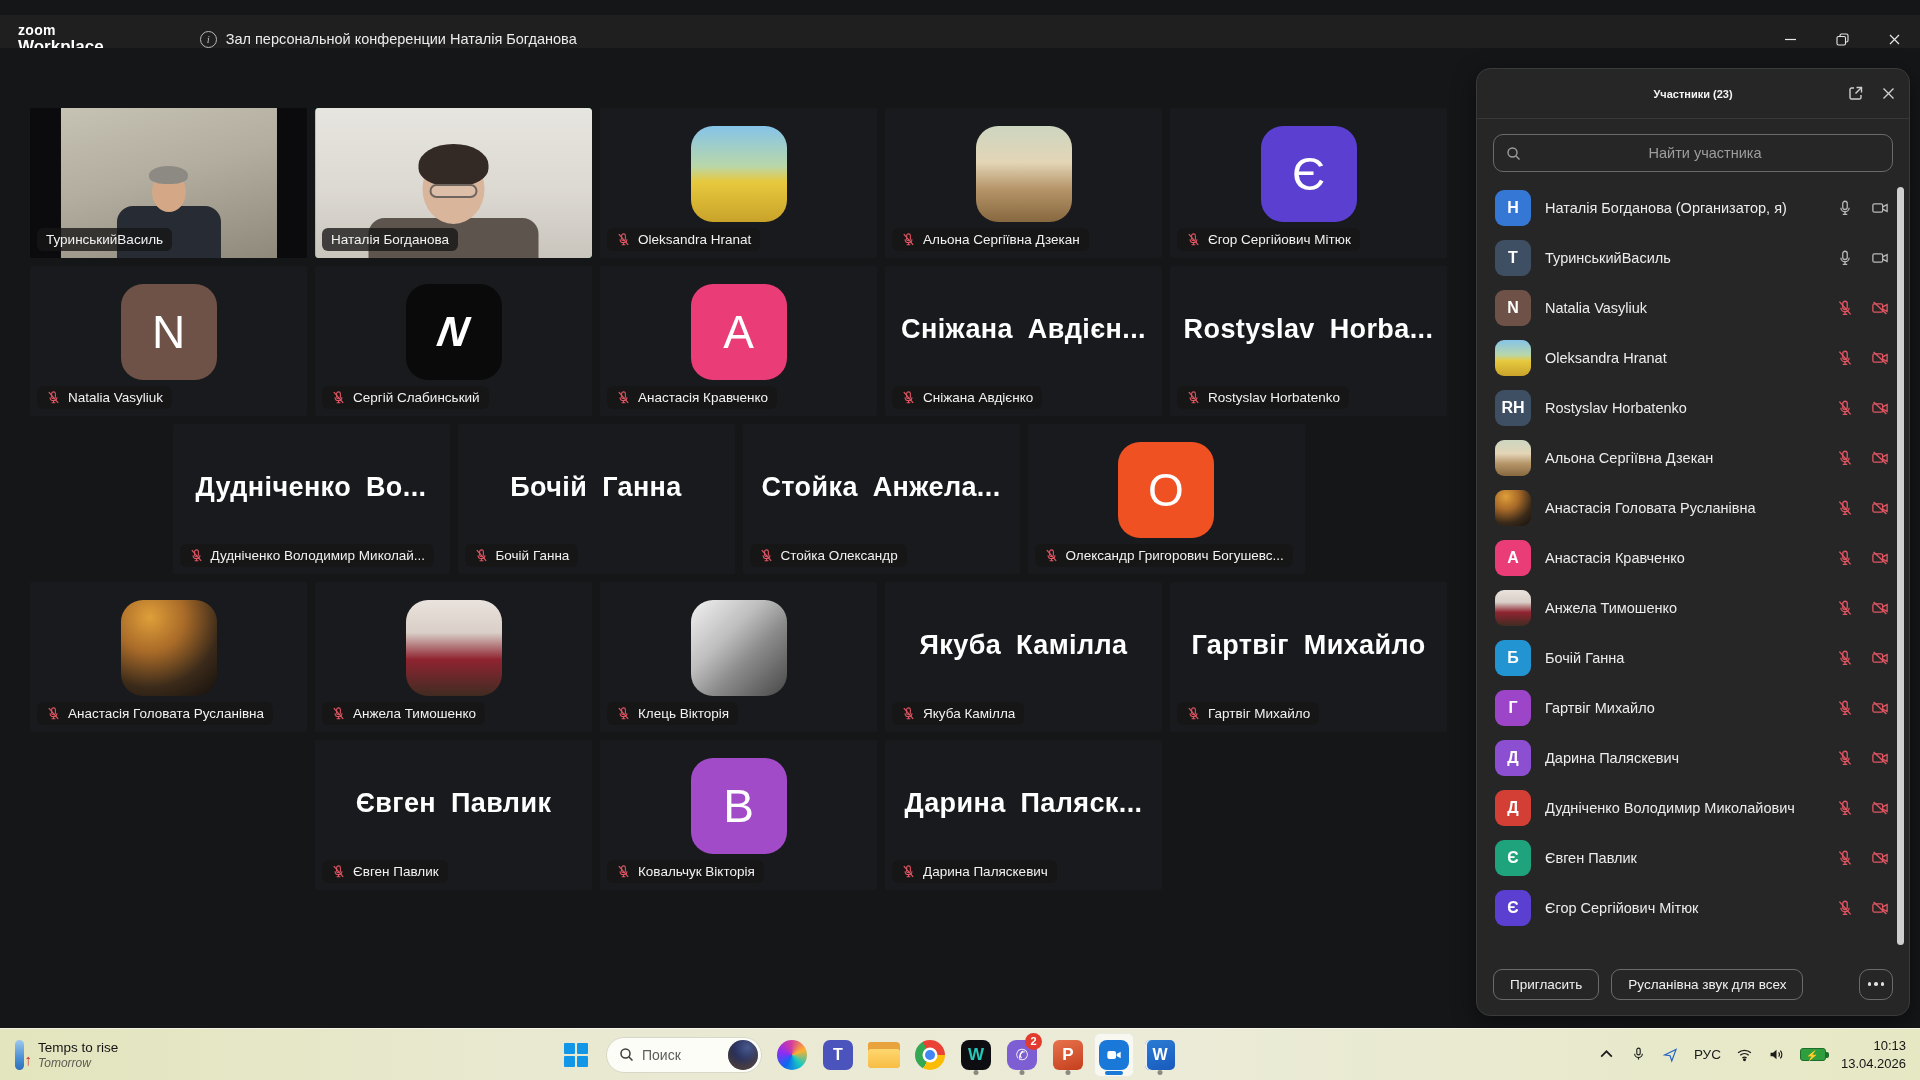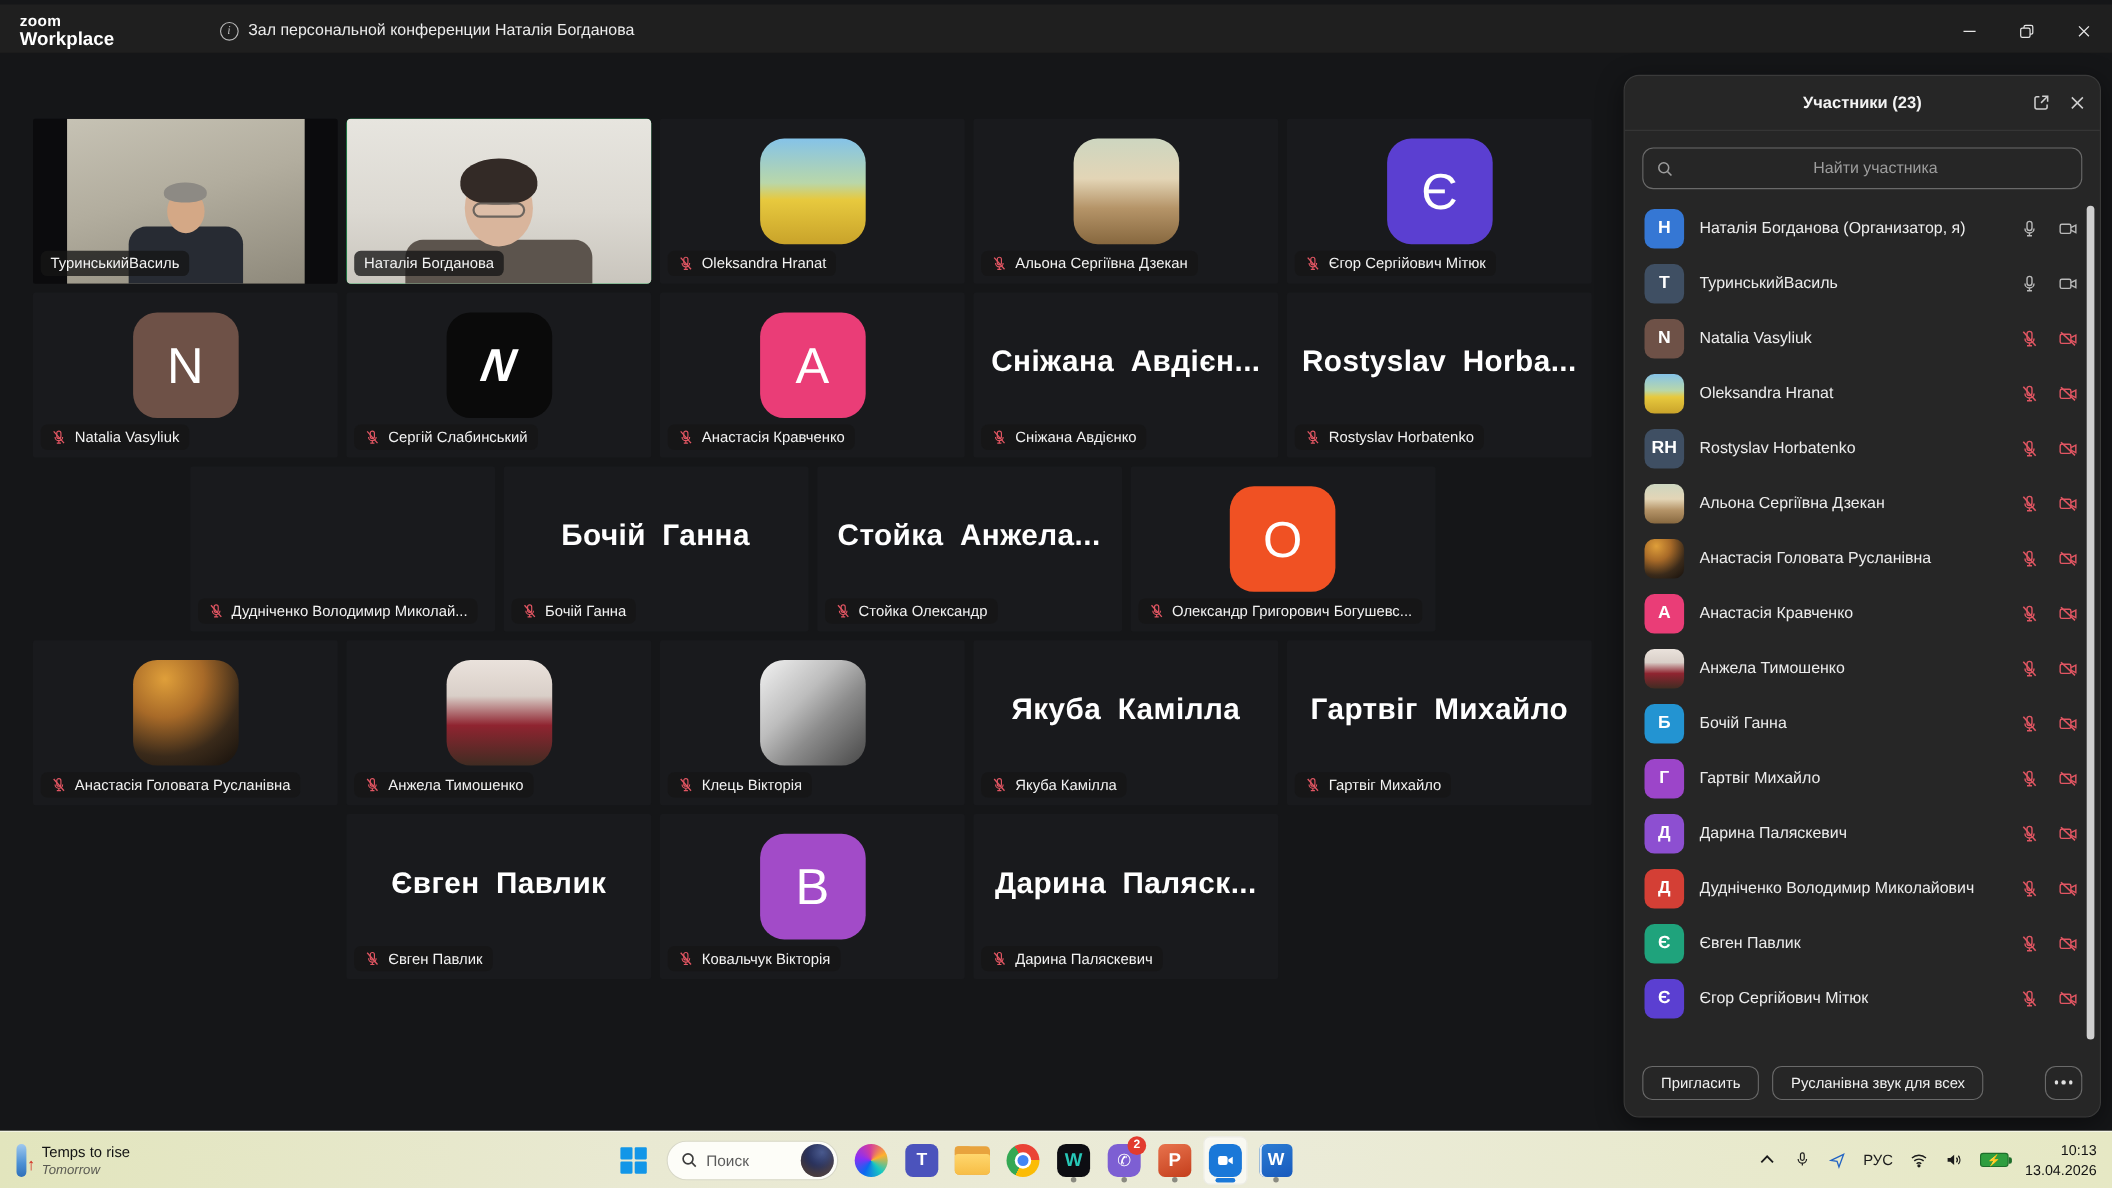--- a/index.html
+++ b/index.html
@@ -1,20 +1,20 @@
 <!DOCTYPE html>
 <html><head>
 <meta charset="utf-8">
 <style>
   html,body{margin:0;padding:0;width:1920px;height:1080px;overflow:hidden;
     font-family:"Liberation Sans",sans-serif;background:#151618;}
   *{box-sizing:border-box;}
 
   
-  .titlebar{position:absolute;left:0;top:4px;width:1920px;height:48px;background:#1f1f1f;
+  .titlebar{position:absolute;left:0;top:15px;width:1920px;height:48px;background:#1f1f1f;
     display:flex;align-items:center;color:#fff;}
   .zlogo{margin-left:18px;line-height:1;}
   .zlogo .l1{font-size:14px;font-weight:bold;letter-spacing:.3px;}
   .zlogo .l2{font-size:17px;font-weight:bold;margin-top:1px;}
   .meet-title{display:flex;align-items:center;gap:9px;margin-left:96px;font-size:14.5px;color:#ececec;}
   .info-ic{width:17px;height:17px;border:1.4px solid #b9b9b9;border-radius:50%;display:flex;
     align-items:center;justify-content:center;font-size:11px;color:#b9b9b9;font-family:"Liberation Serif",serif;font-style:italic;}
   .wctrls{margin-left:auto;display:flex;height:100%;}
   .wbtn{width:52px;height:100%;display:flex;align-items:center;justify-content:center;color:#e6e6e6;}
   .wbtn svg{width:15px;height:15px;}
@@ -59,21 +59,21 @@
   .ph-blonde{background:linear-gradient(180deg,#cdd6c0 0%,#e3d5b6 38%,#b59468 66%,#87683f 100%);}
   .ph-autumn{background:radial-gradient(circle at 30% 18%,#df9f3a 0%,#a86a28 34%,#3a2a1a 68%,#15100c 100%);}
   .ph-roses{background:linear-gradient(180deg,#eae2dc 0%,#d9cfc8 34%,#8f2430 62%,#402c22 100%);}
   .ph-bw{background:linear-gradient(135deg,#f2f2f2 0%,#bdbdbd 38%,#8c8c8c 60%,#474747 100%);}
 
   
   .panel{position:absolute;left:1476px;top:20px;width:434px;height:948px;background:#262626;
     border:1px solid #3a3a3a;border-radius:14px;box-shadow:0 6px 24px rgba(0,0,0,.45);color:#ececec;}
   .p-head-bar{position:relative;height:50px;display:flex;align-items:center;justify-content:center;
     border-bottom:1px solid #383838;}
-  .p-title{font-size:15px;font-weight:bold;color:#f3f3f3;}
+  .p-title{font-size:11px;font-weight:bold;color:#f3f3f3;}
   .p-hicons{position:absolute;right:12px;top:0;height:100%;display:flex;align-items:center;gap:16px;color:#cfcfcf;}
   .p-hicons svg{width:17px;height:17px;}
   .searchbox{margin:15px 16px 10px;height:38px;border:1px solid #6a6a6a;border-radius:10px;
     display:flex;align-items:center;gap:9px;padding:0 12px;color:#9d9d9d;}
   .searchbox svg{width:15px;height:15px;flex:0 0 auto;}
   .searchbox input{border:none;outline:none;background:transparent;color:#e8e8e8;font-size:14.5px;width:100%;
     font-family:"Liberation Sans",sans-serif;text-align:center;}
   .searchbox input::placeholder{color:#9d9d9d;}
   .plist{position:absolute;left:0;right:14px;top:114px;bottom:66px;overflow:hidden;}
   .p-row{height:50px;display:flex;align-items:center;padding:0 6px 0 18px;}
@@ -302,20 +302,21 @@
                 <path d="M6.5 11.5a5.5 5.5 0 0 0 11 0"></path>
                 <path d="M12 17v3.2M9 20.5h6"></path>
                 <path d="M4.5 3.5l15 17" stroke-width="1.9"></path>
               </svg></span>
             <span>Rostyslav Horbatenko</span>
           </div>
         </div>
       </div>
       <div class="g-row">
         <div class="tile t-text">
+          <div class="big-name">Дудніченко Во...</div>
           <div class="tlabel">
             <span class="ic"><svg viewBox="0 0 24 24" width="100%" height="100%" fill="none" stroke="currentColor" stroke-width="1.7">
                 <path d="M12 3a3 3 0 0 1 3 3v5a3 3 0 0 1-6 0V6a3 3 0 0 1 3-3z"></path>
                 <path d="M6.5 11.5a5.5 5.5 0 0 0 11 0"></path>
                 <path d="M12 17v3.2M9 20.5h6"></path>
                 <path d="M4.5 3.5l15 17" stroke-width="1.9"></path>
               </svg></span>
             <span>Дудніченко Володимир Миколай...</span>
           </div>
         </div>

